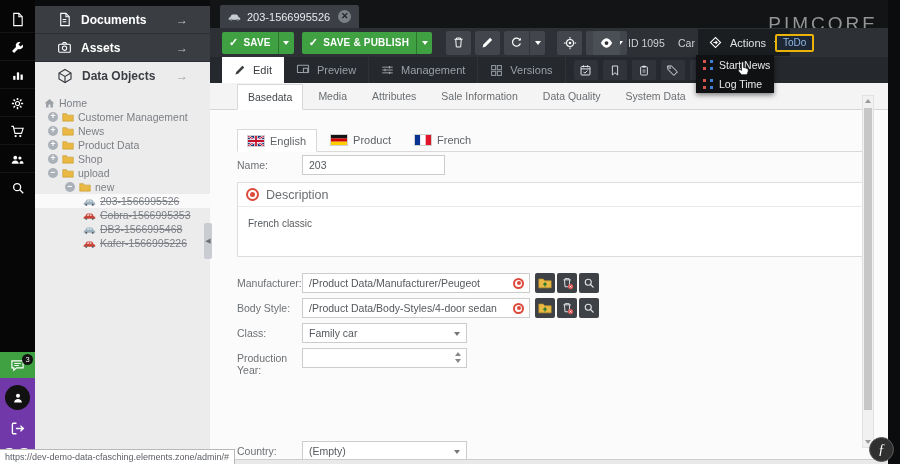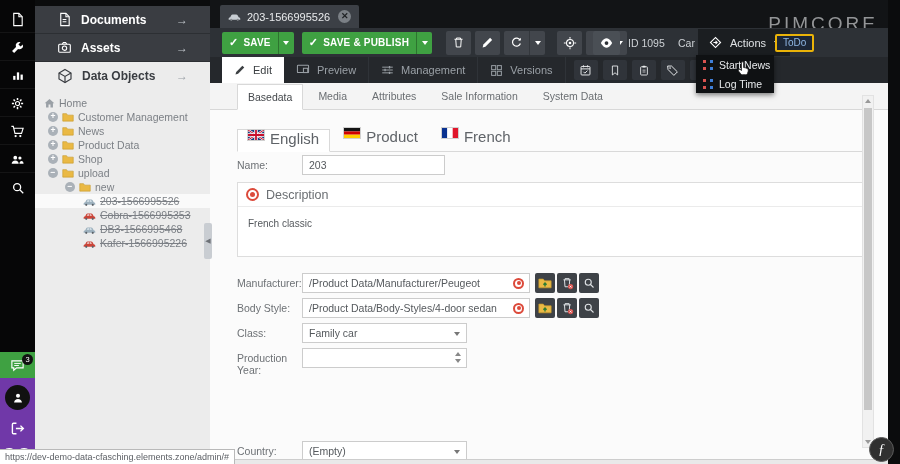--- a/index.html
+++ b/index.html
@@ -68,21 +68,21 @@
   .mi{height:19px;display:flex;align-items:center;padding:0 7px;color:#e8eaec;font-size:10.5px;white-space:nowrap}
   .mi .wic{margin-right:6px;display:flex}
   .cursor{position:absolute;left:528px;top:61px;z-index:60}
   
   .contentbar{position:absolute;top:83px;left:0;right:12px;height:27px;background:#f4f4f4;border-bottom:1px solid #d8d8d8;display:flex;align-items:flex-end;padding-left:27px}
   .ctab{height:26px;display:flex;align-items:center;padding:0 10px;font-size:10.5px;color:#6a6e72;margin-right:5px}
   .ctab.active{background:#fff;border:1px solid #d8d8d8;border-bottom:1px solid #fff;margin-bottom:-1px;color:#44484c}
   
   .form{position:absolute;top:110px;left:0;right:12px;bottom:0;background:#fbfbfb}
   .langbar{position:absolute;top:19px;left:27px;right:16px;height:23px;border-bottom:1px solid #d9d9d9;display:flex;align-items:flex-end}
-  .ltab{height:23px;display:flex;padding:0 10px;font-size:15px;color:#5f6368;margin-right:4px}
+  .ltab{height:23px;display:flex;align-items:center;padding:8px 10px;font-size:11px;color:#5f6368;margin-right:4px}
   .ltab.active{background:#fff;border:1px solid #d9d9d9;border-bottom:1px solid #fff;margin-bottom:-1px}
   .flag{width:16px;height:10px;margin-right:6px;display:flex;outline:1px solid #d0d0d0}
   .frow{position:absolute;left:27px;display:flex;align-items:flex-start}
   .flabel{width:65px;font-size:10.5px;color:#6d7175;padding-top:4px;line-height:12px;flex:0 0 auto}
   .tinput{height:20px;border:1px solid #ccc;background:#fff;font-size:10.5px;color:#55595d;padding:0 6px;font-family:"Liberation Sans",sans-serif;outline:none}
   .descp{position:absolute;top:72px;left:27px;right:16px;height:75px;background:#fff;border:1px solid #ddd}
   .desc-h{height:24px;border-bottom:1px solid #ebebeb;display:flex;align-items:center;padding:0 8px;font-size:12.5px;color:#6a6e72}
   .desc-b{padding:11px 10px;font-size:10px;color:#55595d}
   .target-icon{width:11px;height:11px;border:2px solid #dc4a3b;border-radius:50%;position:relative;flex:0 0 auto}
   .target-icon::after{content:"";position:absolute;left:1.5px;top:1.5px;width:4px;height:4px;background:#dc4a3b;border-radius:50%}
@@ -580,20 +580,21 @@
       <svg width="13" height="15" viewBox="0 0 12 14">
         <path d="M4.2.8c.6 0 1 .5 1 1.1v4.2l.7.1c2.3.2 3.6.9 3.6 2.5 0 .7-.2 1.8-.6 2.7-.3.9-1.1 1.4-2.1 1.4H4.1c-.7 0-1.3-.3-1.7-.9L.6 9.6c-.4-.5-.3-1.2.2-1.6.4-.4 1.1-.3 1.5.1l.8.8V1.9c0-.6.5-1.1 1.1-1.1z" fill="#fff" stroke="#222" stroke-width=".8"></path>
       </svg>
     </span>
 
   <div class="contentbar">
     <span class="ctab active">Basedata</span>
     <span class="ctab">Media</span>
     <span class="ctab">Attributes</span>
     <span class="ctab">Sale Information</span>
+    <span class="ctab">Data Quality</span>
     <span class="ctab">System Data</span>
   </div>
 
   <div class="form">
     <div class="langbar">
       <span class="ltab active">
         <span class="flag">
             <svg width="16" height="10" viewBox="0 0 16 10">
               <rect width="16" height="10" fill="#1e3a7a"></rect>
               <path d="M0 0l16 10M16 0L0 10" stroke="#fff" stroke-width="2.2"></path>

